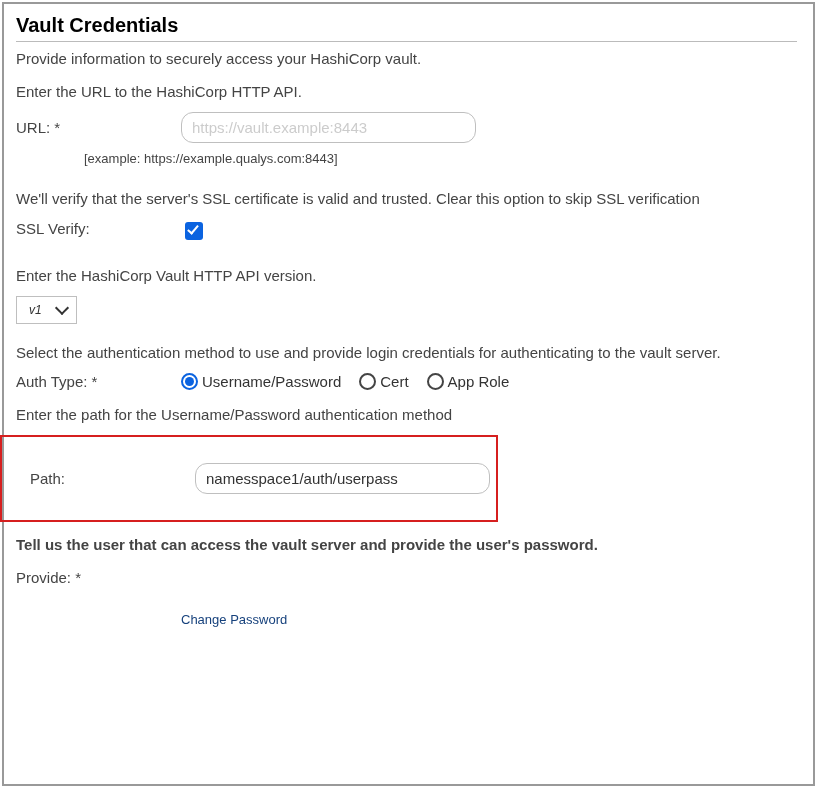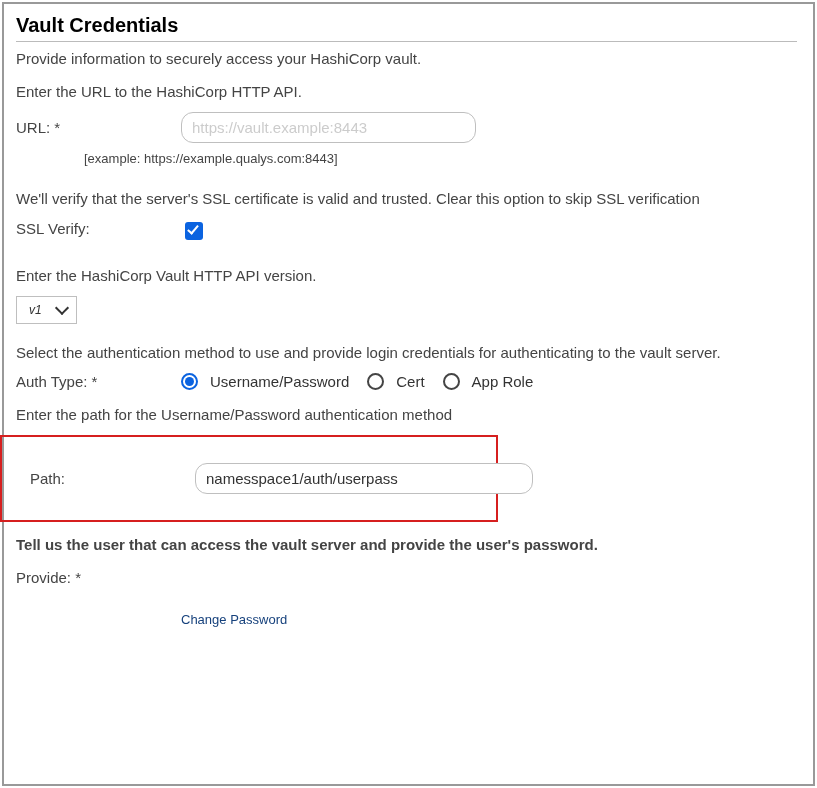--- a/index.html
+++ b/index.html
@@ -58,21 +58,21 @@
   }
   input[type="text"], input[type="password"] {
     border: 1px solid #bfbfbf;
     border-radius: 12px;
     padding: 6px 10px;
     font-size: 15px;
     color: #333;
     background: #fff;
   }
   .url-input { width: 295px; }
-  .path-input { width: 338px; }
+  .path-input { width: 295px; }
   .user-input { width: 295px; }
   .hint {
     color: #444;
     margin-top: 8px;
     margin-left: 68px;
     font-size: 13px;
   }
   .checkbox-wrap {
     position: relative;
     width: 18px;
@@ -127,21 +127,21 @@
     pointer-events: none;
   }
   .radios {
     display: flex;
     align-items: center;
     gap: 18px;
   }
   .radio-opt {
     display: flex;
     align-items: flex-start;
-    gap: 12px;
+    gap: 4px;
     cursor: pointer;
   }
   input[type="radio"] {
     appearance: none;
     width: 17px;
     height: 17px;
     border: 2px solid #444;
     border-radius: 50%;
     position: relative;
     cursor: pointer;

